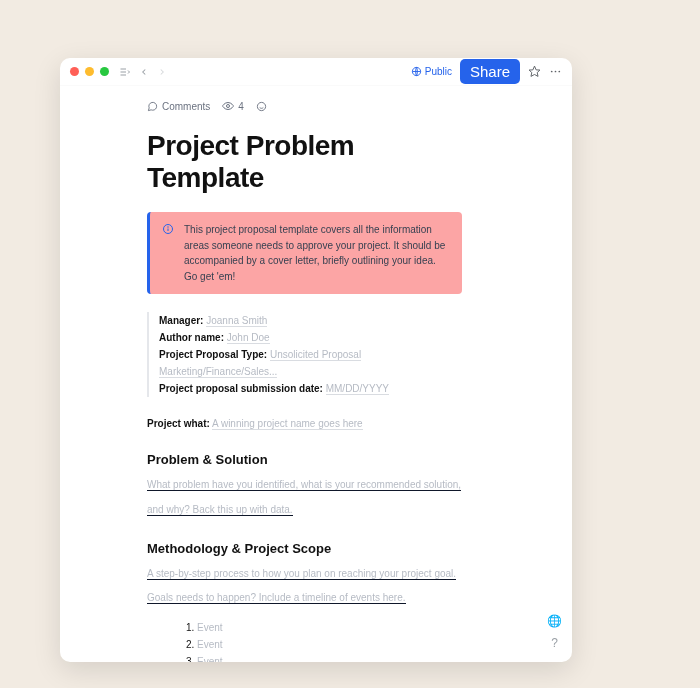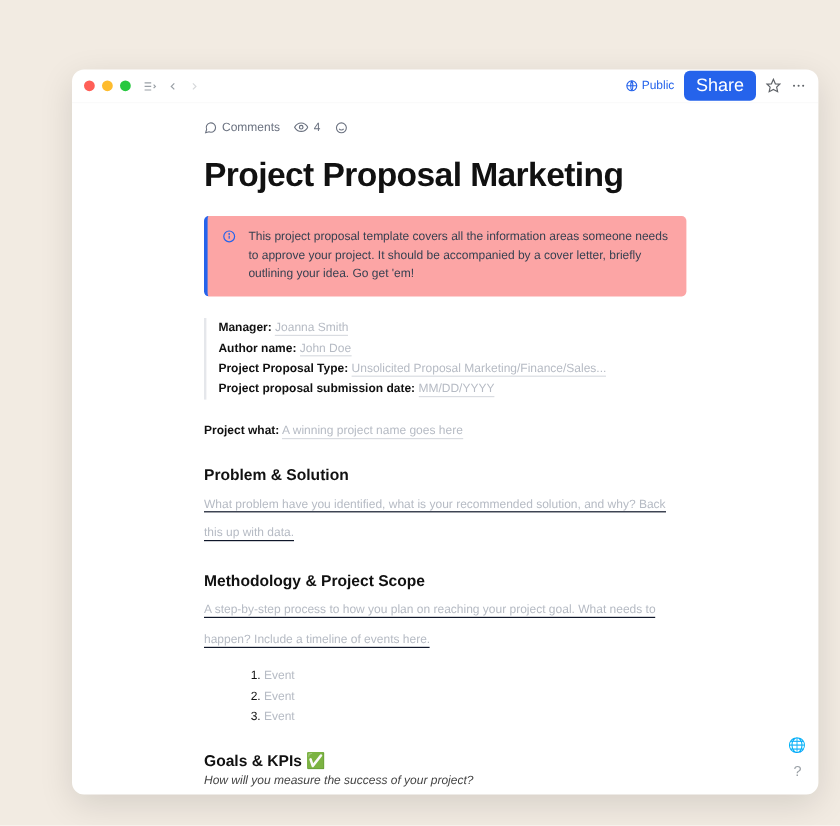--- a/index.html
+++ b/index.html
@@ -8,21 +8,21 @@
       font-family: -apple-system, BlinkMacSystemFont, "Segoe UI", Helvetica, Arial, sans-serif;
       width: 700px;
       height: 688px;
       overflow: hidden;
       position: relative;
     }
     .window {
       position: absolute;
       top: 58px;
       left: 60px;
-      width: 622px;
+      width: 512px;
       height: 604px;
       background: #fff;
       border-radius: 10px;
       box-shadow: 0 8px 28px rgba(0,0,0,0.12);
       overflow: hidden;
       display: flex;
       flex-direction: column;
       justify-content: center;
     }
     .titlebar {
@@ -78,21 +78,21 @@
       cursor: pointer;
     }
     .star-ico, .more-ico {
       color: #5f6368;
       font-size: 13px;
       cursor: pointer;
     }
     .content {
       flex: 1;
       overflow-y: hidden;
-      padding: 14px 110px 0 110px;
+      padding: 14px 110px 0 87px;
     }
     .meta-row {
       display: flex;
       align-items: center;
       gap: 12px;
       color: #6b7280;
       font-size: 10px;
       margin-bottom: 18px;
     }
     .meta-row .meta-item {
@@ -267,21 +267,21 @@
         <span>4</span>
       </div>
       <div class="meta-item">
         <svg width="11" height="11" viewBox="0 0 24 24" fill="none" stroke="currentColor" stroke-width="2">
             <circle cx="12" cy="12" r="9"></circle>
             <path d="M8 14s1.5 2 4 2 4-2 4-2M9 9h.01M15 9h.01"></path>
           </svg>
       </div>
     </div>
 
-    <h1 class="doc-title">Project Proposal Marketing</h1>
+    <h1 class="doc-title">Project Problem Template</h1>
 
     <div class="callout">
       <span class="info-ico">
         <svg width="12" height="12" viewBox="0 0 24 24" fill="none" stroke="currentColor" stroke-width="2">
             <circle cx="12" cy="12" r="9"></circle>
             <line x1="12" y1="11" x2="12" y2="16"></line>
             <circle cx="12" cy="8" r="0.5" fill="currentColor"></circle>
           </svg>
       </span>
       <div class="callout-text">This project proposal template covers all the information areas someone needs to approve your project. It should be accompanied by a cover letter, briefly outlining your idea. Go get 'em!</div>
@@ -311,21 +311,21 @@
       <span class="placeholder">A winning project name goes here</span>
     </div>
 
     <h3 class="section-h">Problem &amp; Solution</h3>
     <div class="section-p-wrap">
       <span class="section-p">What problem have you identified, what is your recommended solution, and why? Back this up with data.</span>
     </div>
 
     <h3 class="section-h">Methodology &amp; Project Scope</h3>
     <div class="section-p-wrap">
-      <span class="section-p">A step-by-step process to how you plan on reaching your project goal. What needs to happen? Include a timeline of events here.</span>
+      <span class="section-p">A step-by-step process to how you plan on reaching your project goal. Goals needs to happen? Include a timeline of events here.</span>
     </div>
     <ol class="ol">
       <li><span>Event</span></li>
       <li><span>Event</span></li>
       <li><span>Event</span></li>
     </ol>
 
     <h3 class="section-h">Goals &amp; KPIs ✅</h3>
     <div class="italic-sub">How will you measure the success of your project?</div>
 

